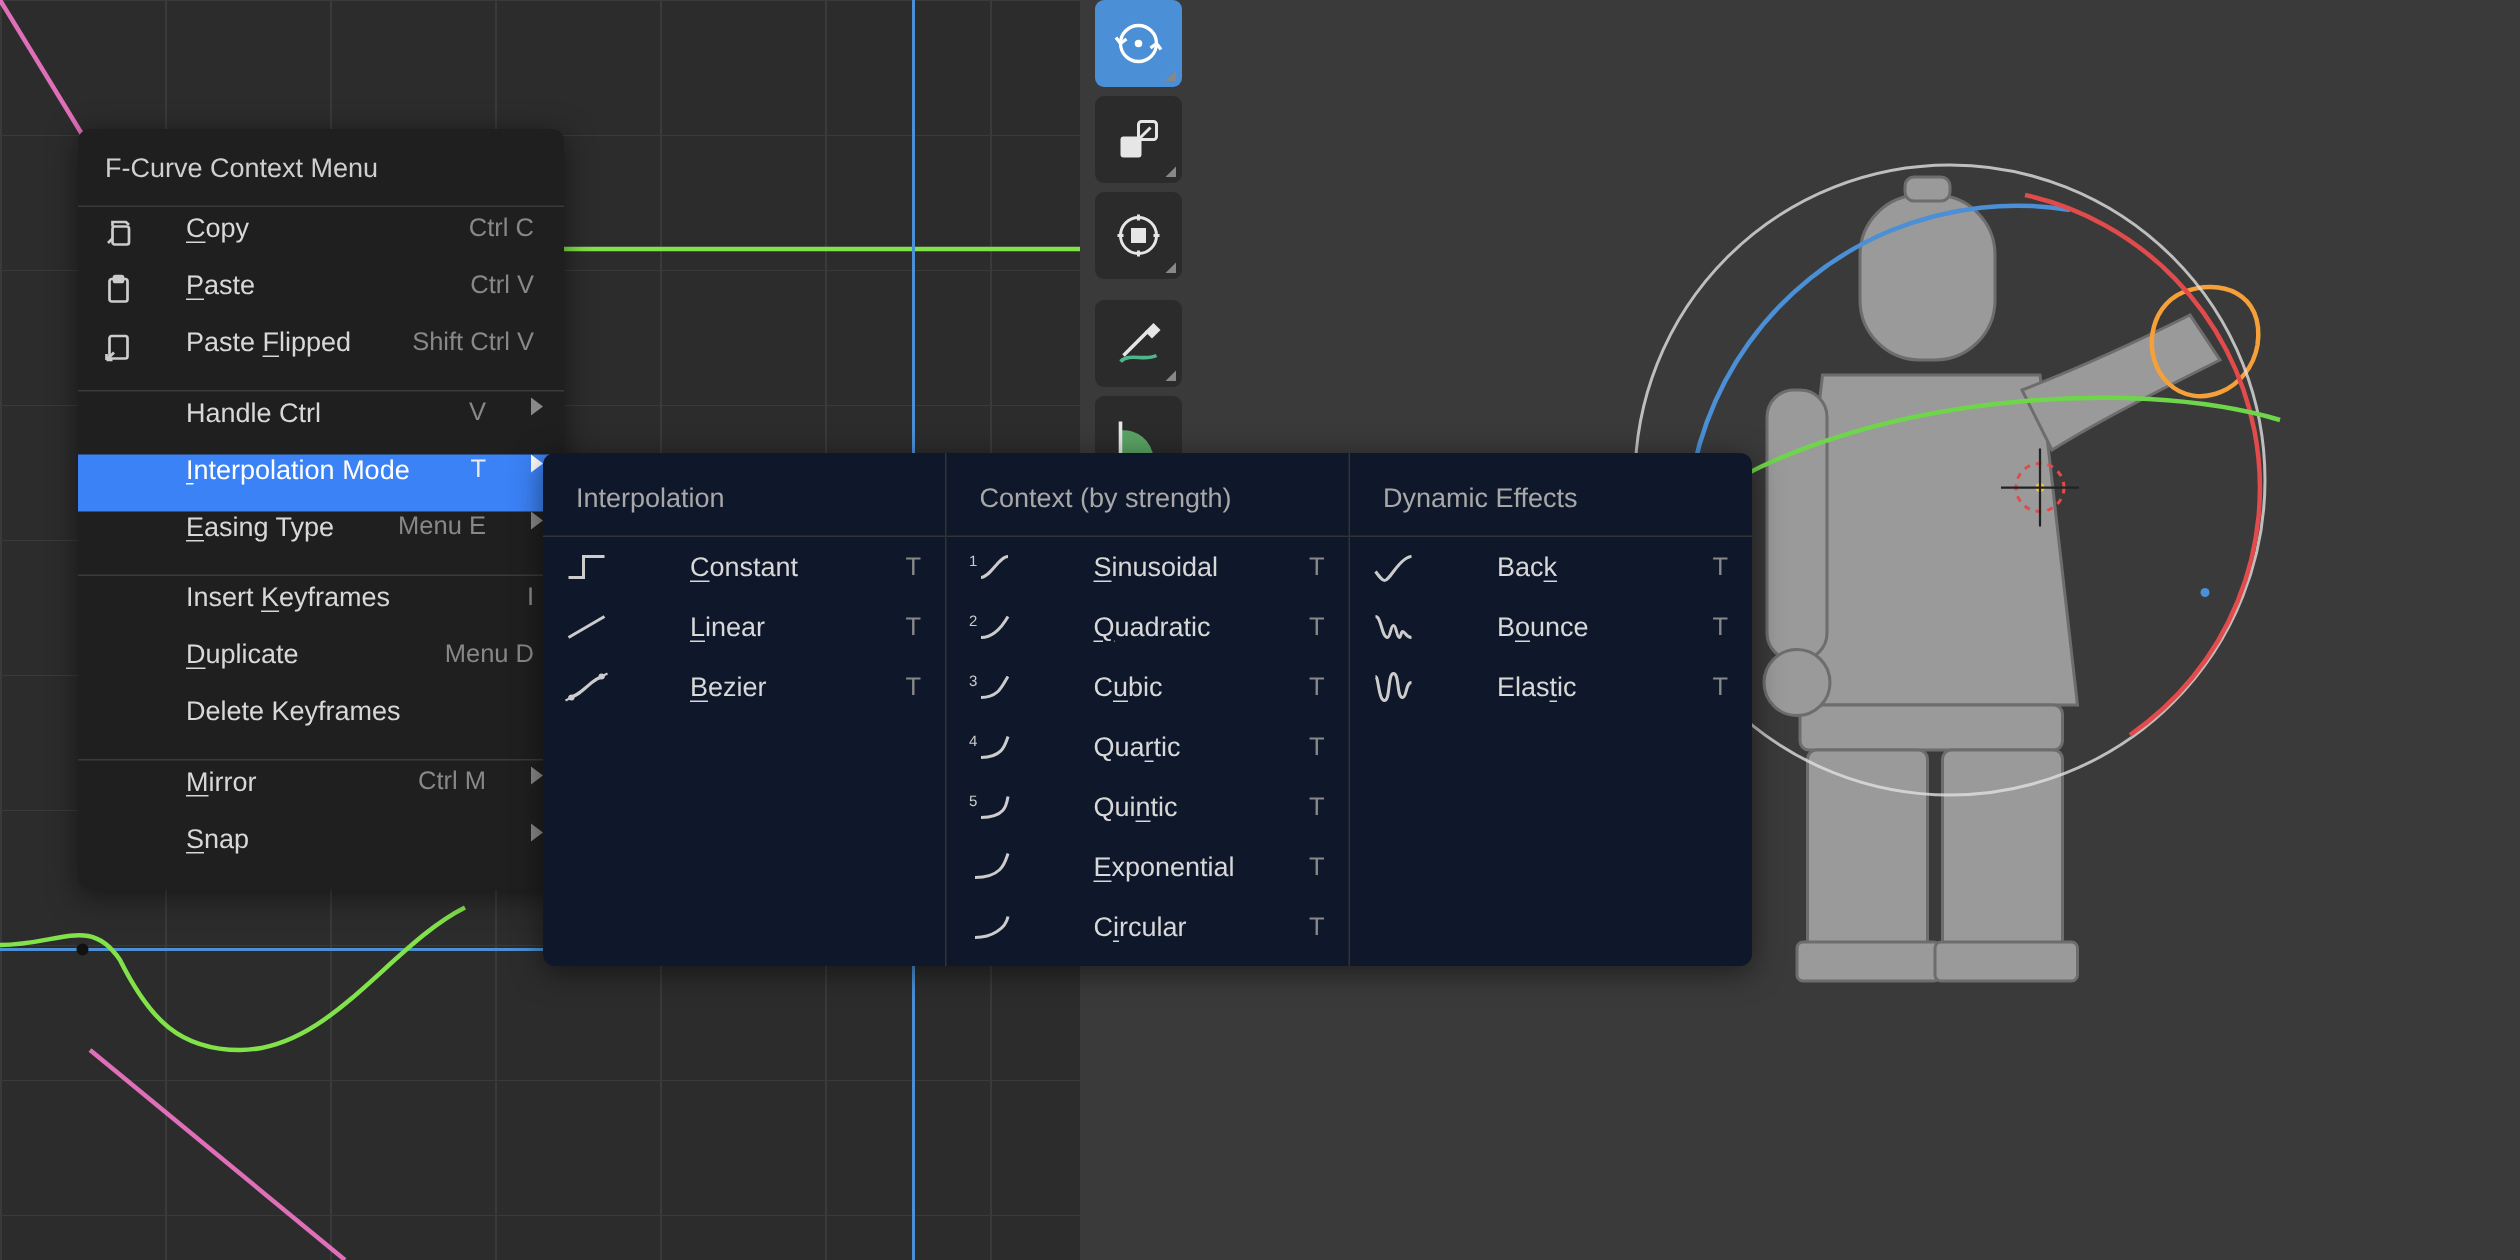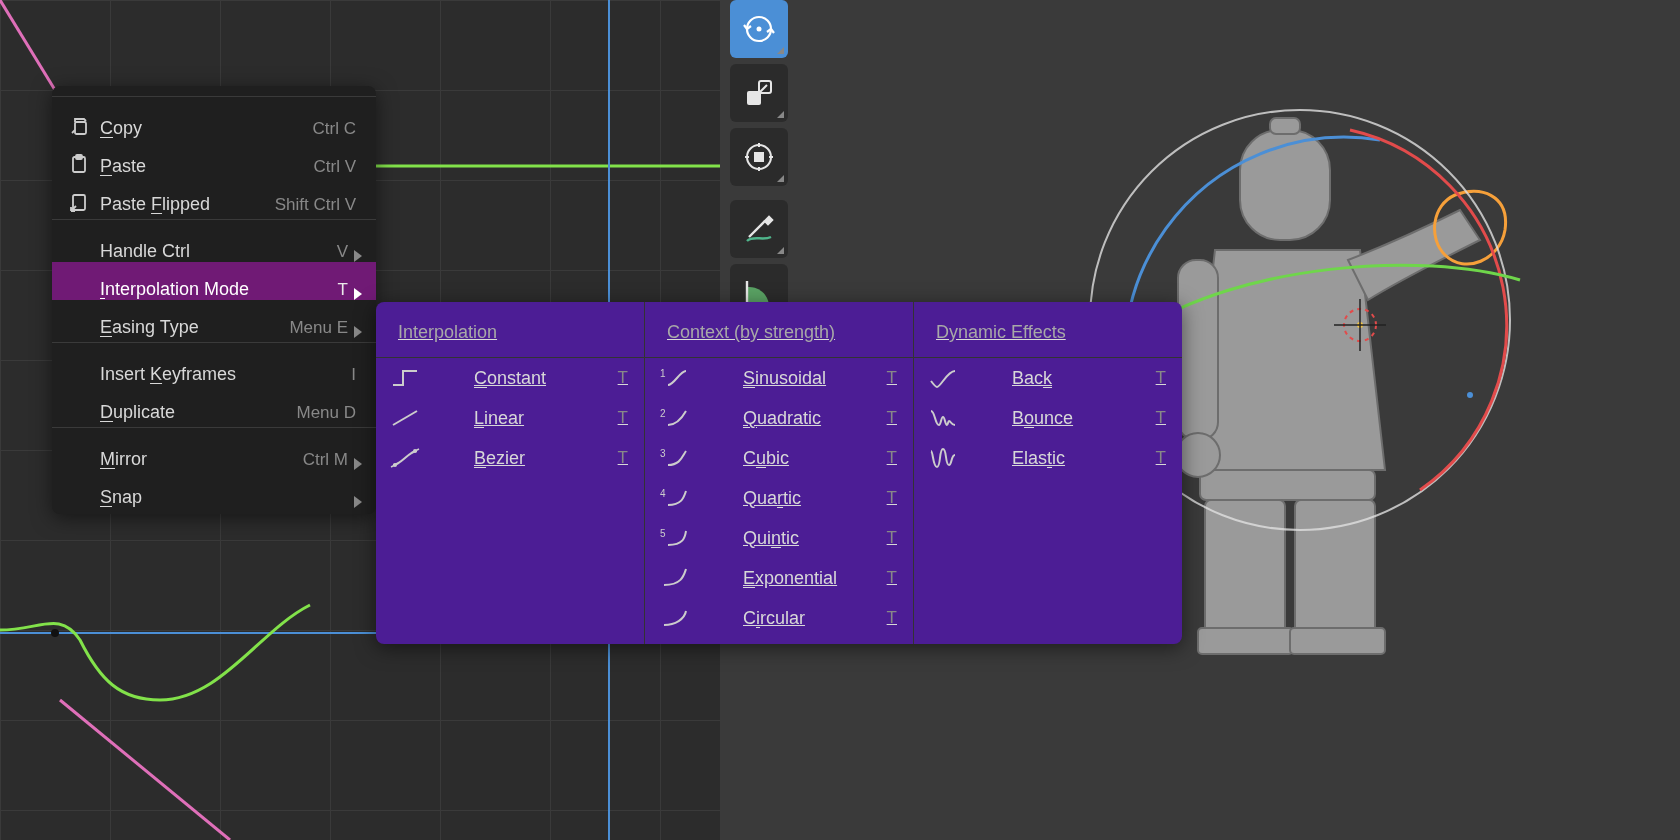--- a/index.html
+++ b/index.html
@@ -37,42 +37,42 @@
   
   .menu {
     position:absolute; left:52px; top:86px; width:324px;
     background:#1f1f1f; border-radius:8px; padding:6px 0;
     box-shadow: 0 4px 20px rgba(0,0,0,0.5);
     color:#d8d8d8; font-size:18px;
   }
   .menu-title { padding:10px 20px 10px 18px; color:#cfcfcf; font-size:18px; }
   .menu-sep { height:1px; background:#3a3a3a; margin:4px 0; }
   .menu-item {
-    display:flex; align-items:flex-end; height:38px; padding:0 14px 0 14px;
+    display:flex; align-items:flex-start; height:38px; padding:0 14px 0 14px;
     position:relative;
-  }
-  .menu-item.hl { background:#701a75; color:#fff; }
+    gap:24px;
+  }
+  .menu-item.hl { background:#3b82f6; color:#fff; }
   .mi-icon { width:26px; height:26px; margin-right:8px; display:flex; align-items:center; justify-content:center; flex-shrink:0; }
   .mi-icon svg { width:22px; height:22px; }
   .mi-icon.blank { visibility:hidden; }
   .mi-label { flex:1; }
   .mi-short { color:#888; font-size:17px; margin-right:6px; }
   .menu-item.hl .mi-short { color:#e9e9e9; }
   .mi-chev { width:0; height:0; border-left:8px solid #888; border-top:6px solid transparent; border-bottom:6px solid transparent; }
   .menu-item.hl .mi-chev { border-left-color:#fff; }
   .underline { text-decoration: underline; text-underline-offset: 3px; }
 
   
   .submenu {
-    position:absolute; left:376px; top:302px; width:806px;
-    background:#4c1d95; border-radius:8px; padding:0;
+    position:absolute; left:362px; top:302px; width:806px;
+    background:#0f172a; border-radius:8px; padding:0;
     box-shadow: 0 4px 20px rgba(0,0,0,0.5);
     color:#d8d8d8; font-size:18px;
     display:flex;
-    text-decoration:underline;
   }
   .sub-col { flex:1; padding:6px 0; }
   .sub-col + .sub-col { border-left:1px solid #333; }
   .sub-head { padding:14px 20px 14px 22px; color:#a8a8a8; border-bottom:1px solid #333; font-size:18px; }
   .sub-item {
     display:flex; align-items:center; height:40px; padding:0 16px 0 14px;gap:44px;
   }
   .si-icon { width:30px; height:30px; margin-right:10px; flex-shrink:0; display:flex; align-items:center; justify-content:center; }
   .si-icon svg { width:28px; height:22px; overflow:visible; }
   .si-label { flex:1; }
@@ -189,20 +189,21 @@
         <g>
       <path d="M6 30 L6 12 A20 20 0 0 1 28 30 Z" fill="#5fb06a" opacity="0.9"></path>
       <path d="M6 30 H30 M6 30 V6" stroke="#e6e6e6" stroke-width="2.4" fill="none"></path>
       <path d="M10 30v-3M14 30v-3M18 30v-3M22 30v-3M26 30v-3" stroke="#e6e6e6" stroke-width="1.6"></path>
         </g>
       </svg>
   </div>
 </div>
 
 <div class="menu">
+  <div class="menu-title">F-Curve Context Menu</div>
   <div class="menu-sep"></div>
 
   <div class="menu-item">
     <span class="mi-icon">
       <svg viewBox="0 0 22 22">
           <g fill="none" stroke="#ccc" stroke-width="1.8">
         <rect x="7" y="7" width="11" height="12" rx="1.5"></rect>
             <path d="M7 7 V4 h9 l2 2"></path>
             <path d="M4 18 l3 -3"></path>
           </g>
@@ -268,20 +269,24 @@
     <span class="mi-label">Insert <span class="underline">K</span>eyframes</span>
     <span class="mi-short">I</span>
   </div>
 
   <div class="menu-item">
     <span class="mi-icon blank"></span>
     <span class="mi-label"><span class="underline">D</span>uplicate</span>
     <span class="mi-short">Menu D</span>
   </div>
 
+  <div class="menu-item">
+    <span class="mi-icon blank"></span>
+    <span class="mi-label">Delete Keyframes</span>
+  </div>
 
   <div class="menu-sep"></div>
 
   <div class="menu-item">
     <span class="mi-icon blank"></span>
     <span class="mi-label"><span class="underline">M</span>irror</span>
     <span class="mi-short">Ctrl M</span>
     <span class="mi-chev"></span>
   </div>
 

